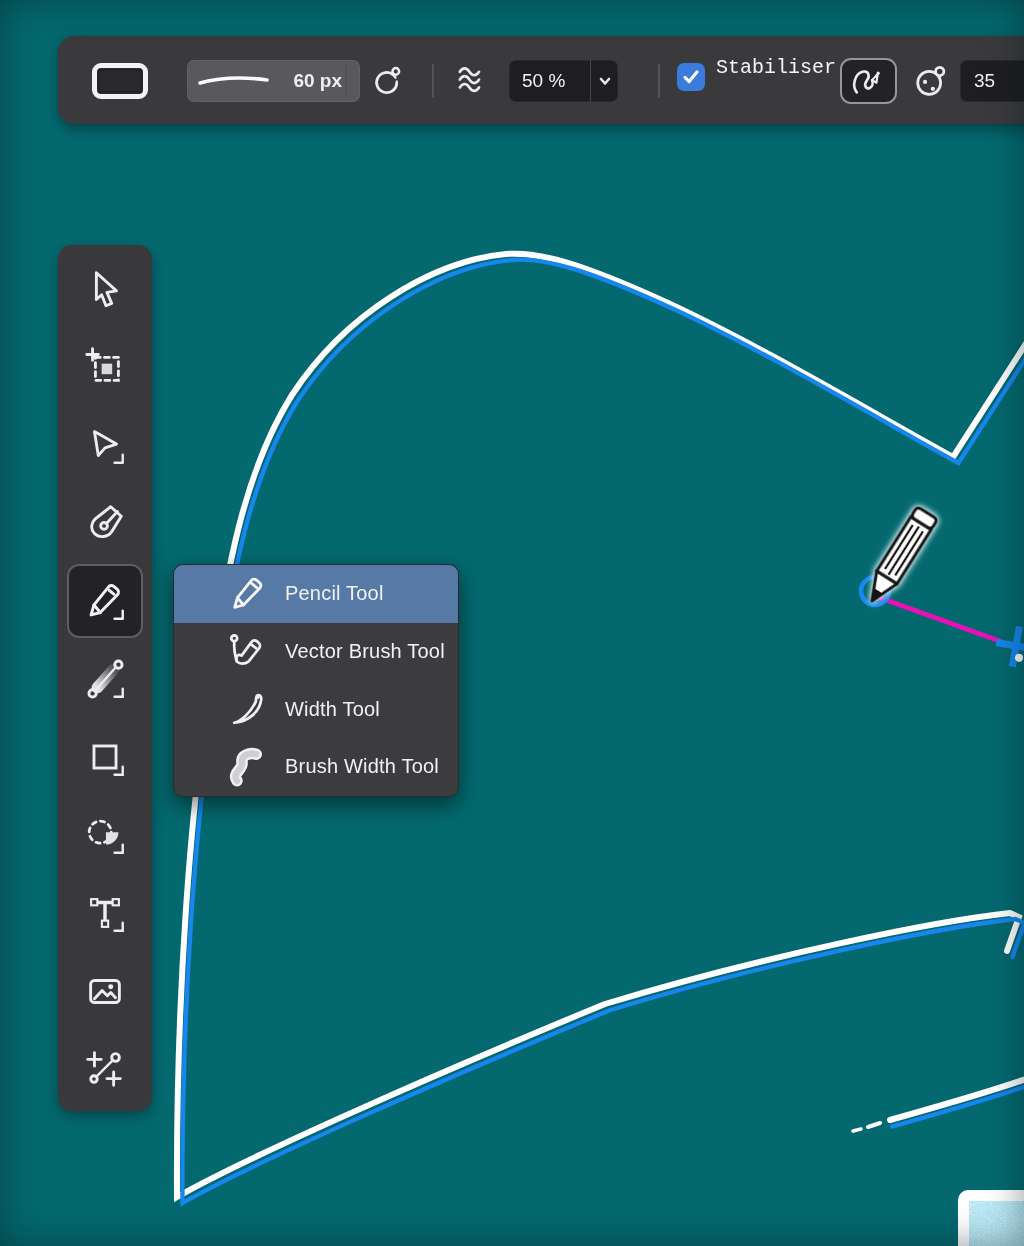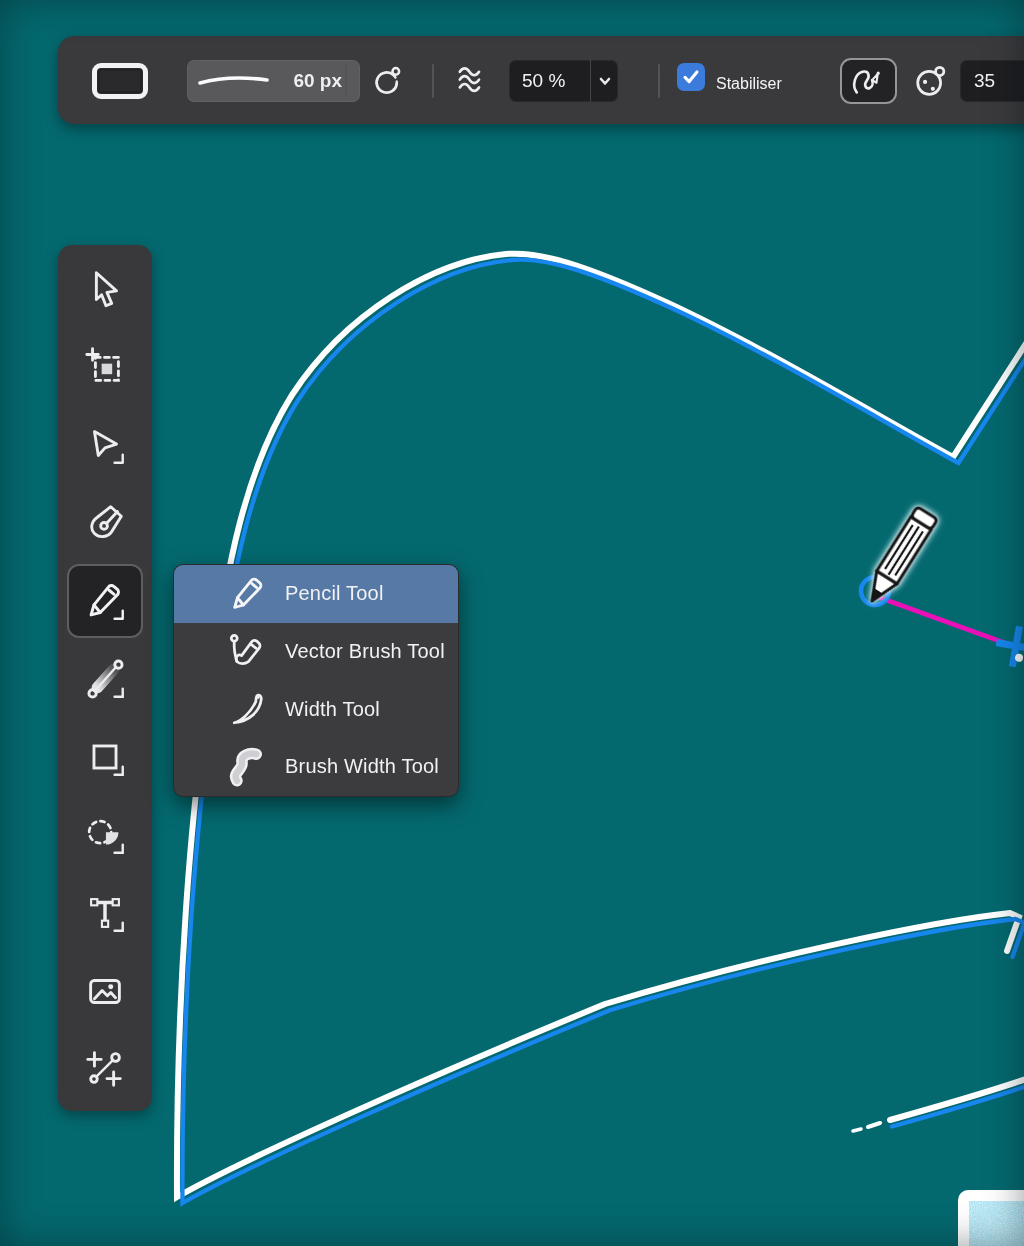--- a/index.html
+++ b/index.html
@@ -25,21 +25,21 @@
   .strokebox .val{margin-left:auto;margin-right:18px;color:#EFEFF1;font-size:19px;font-weight:bold;}
   .vdiv{top:28px;width:2px;height:34px;background:#545456;border-radius:1px;}
   .field{background:#1E1E20;border-radius:7px;color:#F2F2F4;font-size:19px;
     display:flex;align-items:center;box-shadow:inset 0 0 0 1px rgba(255,255,255,.05);}
   .smooth{left:451px;top:24px;width:109px;height:42px;}
   .smooth .txt{margin-left:13px;}
   .smooth .chev{margin-left:auto;width:27px;height:100%;display:flex;align-items:center;justify-content:center;
     border-left:1px solid #454549;}
   .check{left:619px;top:27px;width:28px;height:28px;background:#3A7BDC;border-radius:7px;
     display:flex;align-items:center;justify-content:center;}
-  .stablabel{left:658px;top:48px;transform:translateY(-50%);color:#F4F4F6;font-size:16px;}
+  .stablabel{left:658px;top:31px;transform:translateY(-50%);color:#F4F4F6;font-size:20px;font-family:Liberation Mono, monospace;}
   .ropebtn{left:782px;top:22px;width:57px;height:46px;background:#232325;border:2px solid #96969A;
     border-radius:11px;box-sizing:border-box;display:flex;align-items:center;justify-content:center;}
   .winbtn{left:848px;top:23px;width:50px;height:44px;display:flex;align-items:center;justify-content:center;}
   .lenfield{left:902px;top:24px;width:90px;height:42px;}
   .lenfield .txt{margin-left:14px;}
 
   
   .toolbar{position:absolute;left:58px;top:245px;width:94px;height:866px;z-index:10;
     background:#39393B;border-radius:14px;box-shadow:0 5px 14px rgba(0,0,0,.35);
     display:flex;flex-direction:column;align-items:center;padding-top:9px;box-sizing:border-box;}

